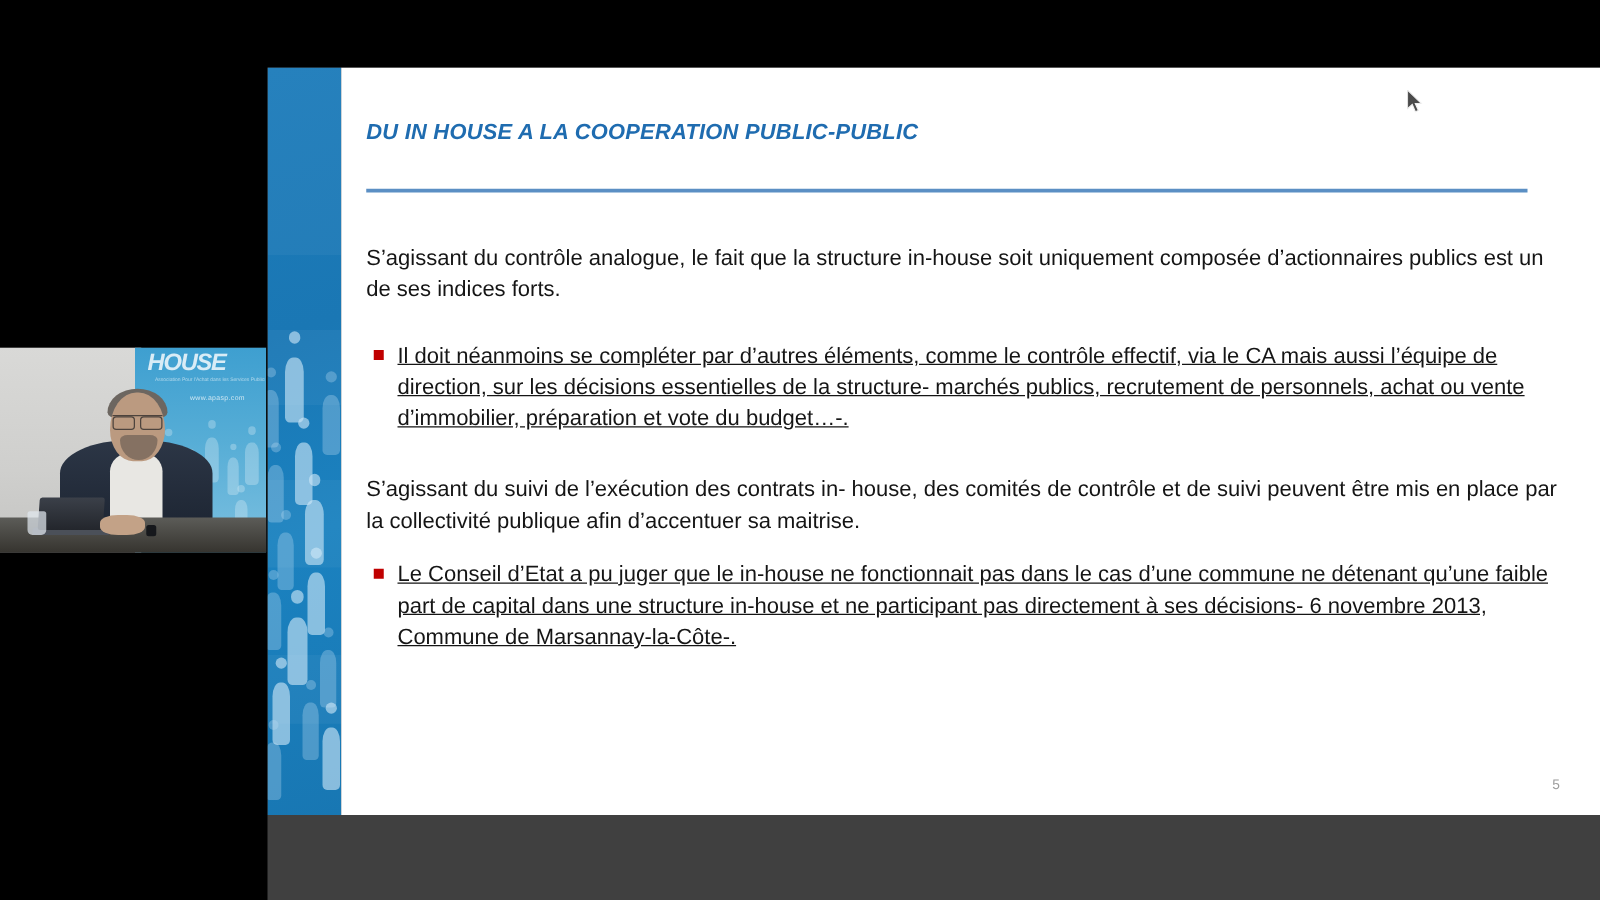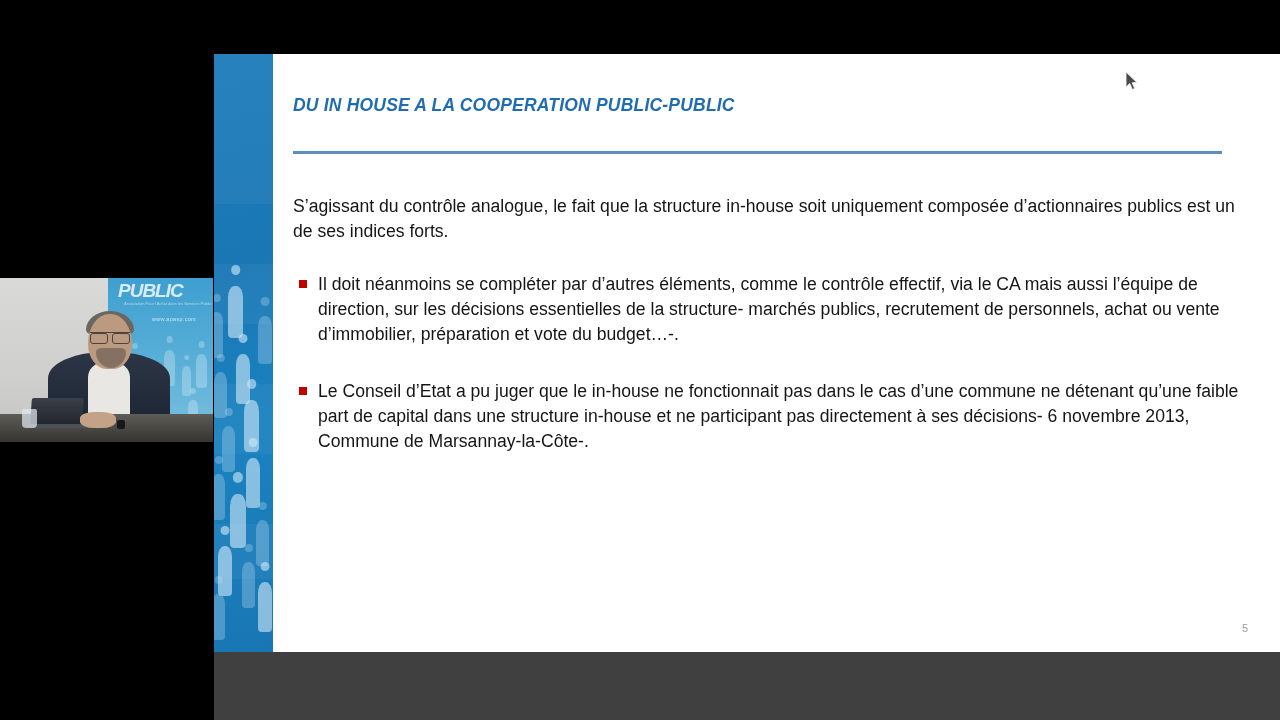--- a/index.html
+++ b/index.html
@@ -277,20 +277,21 @@
 
   ul.bullets {
     list-style: none;
     margin: 0;
     padding: 0;
   }
   ul.bullets li {
     position: relative;
     padding-left: 25px;
     margin-bottom: 8px;
+    text-decoration: underline;
   }
   ul.bullets li .marker {
     position: absolute;
     left: 6px;
     top: 8px;
     width: 8px;
     height: 8px;
     background: #c00000;
     display: block;
   }
@@ -315,21 +316,21 @@
 </style>
 </head>
 <body>
 
 <div id="stage">
 
   <div id="webcam">
     <div class="cam-wall"></div>
 
     <div class="cam-banner">
-      <div class="cam-banner-logo">PUBLIC</div>
+      <div class="cam-banner-logo">HOUSE</div>
       <div class="cam-banner-tag">Association Pour l'Achat dans les Services Publics</div>
       <div class="cam-banner-url">www.apasp.com</div>
 
       <span class="cam-fig" style="left:6px;  top:86px;  width:9px;  height:30px;"></span>
       <span class="cam-fig" style="left:22px; top:78px;  width:10px; height:34px;"></span>
       <span class="cam-fig" style="left:40px; top:92px;  width:9px;  height:28px;"></span>
       <span class="cam-fig" style="left:56px; top:72px;  width:11px; height:36px;"></span>
       <span class="cam-fig" style="left:74px; top:88px;  width:9px;  height:30px;"></span>
       <span class="cam-fig" style="left:88px; top:76px;  width:11px; height:34px;"></span>
       <span class="cam-fig" style="left:14px; top:118px; width:10px; height:32px;"></span>
@@ -387,20 +388,21 @@
         <p class="para"><b>S’agissant du contrôle analogue</b><span>, le fait que la structure in-house soit uniquement composée d’actionnaires publics est un de ses indices forts.</span></p>
 
         <div class="spacer-sm"></div>
 
         <ul class="bullets">
           <li><span class="marker"></span><span>Il doit néanmoins se compléter par d’autres éléments, comme le contrôle effectif, via le CA mais aussi l’équipe de direction, sur les décisions essentielles de la structure- marchés publics, recrutement de personnels, achat ou vente d’immobilier, préparation et vote du budget…-.</span></li>
         </ul>
 
         <div class="spacer-lg"></div>
 
+        <p class="para"><b>S’agissant du suivi de l’exécution des contrats in- house</b><span>, des comités de contrôle et de suivi peuvent être mis en place par la collectivité publique afin d’accentuer sa maitrise.</span></p>
 
         <ul class="bullets">
           <li><span class="marker"></span><span>Le Conseil d’Etat a pu juger que le in-house ne fonctionnait pas dans le cas d’une commune ne détenant qu’une faible part de capital dans une structure in-house et ne participant pas directement à ses décisions- 6 novembre 2013, Commune de Marsannay-la-Côte-.</span></li>
         </ul>
 
       </div>
 
       <div id="page-number">5</div>
     </div>
   </div>

